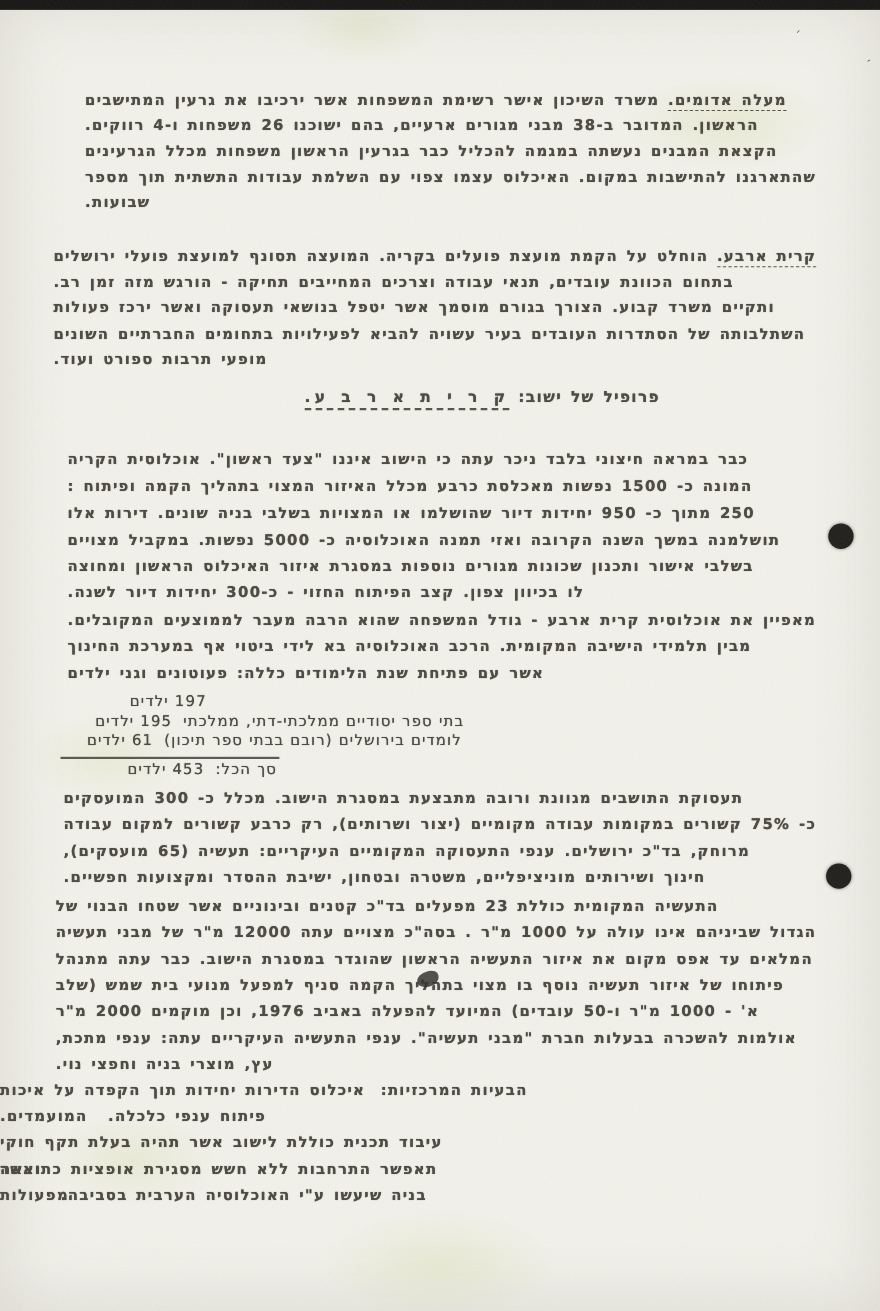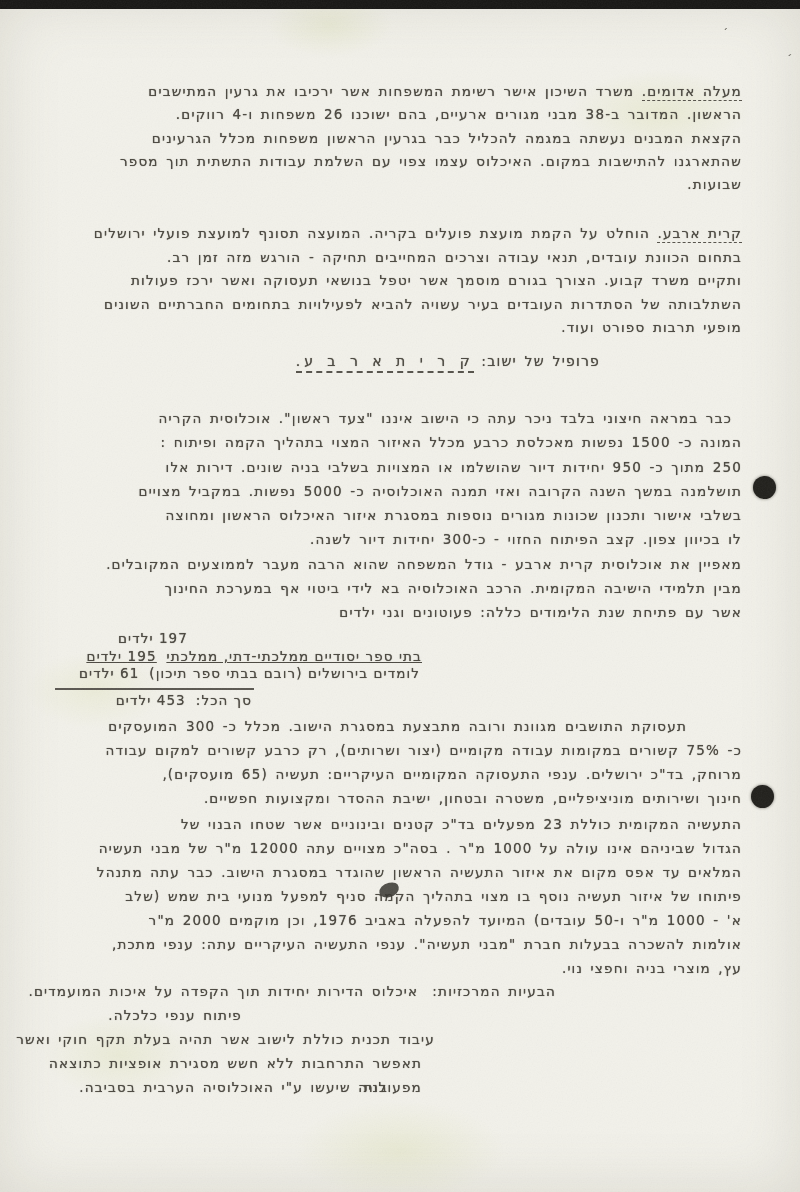--- a/index.html
+++ b/index.html
@@ -16,35 +16,35 @@
     box-shadow: inset 0 0 60px rgba(120,115,95,0.18);
     color:#4b4840;
   }
   .noise{position:absolute;inset:0;pointer-events:none;}
   .topbar{position:absolute;top:0;left:0;width:100%;height:9px;background:#171614;}
   .hole{position:absolute;width:23px;height:23px;border-radius:50%;background:#201f1b;box-shadow:0 0 3px rgba(30,28,22,0.6);}
   .hole.h1{left:753px;top:476px;}
   .hole.h2{left:751px;top:785px;}
   .mark{position:absolute;color:#55524a;font-size:11px;}
   .blk{
-    position:absolute; direction:rtl; text-align:right;
+    position:absolute; direction:rtl; text-align:left;
     font-size:13.5px; line-height:24px; letter-spacing:1.2px; word-spacing:2px;
-    color:#4b4840; text-shadow:0 0 0.8px rgba(70,67,58,0.85);
+    color:#4b4840; text-shadow:0 0 0.8px rgba(70,67,58,0.85);font-weight:bold;
   }
   .blk .ln{white-space:nowrap;}
   .u-dash{border-bottom:1.5px dashed #55524a;padding-bottom:1px;}
   .p1{top:80px;right:58px;line-height:23.3px;}
   .p2{top:222px;right:58px;line-height:23.5px;}
   .hd{top:349px;right:200px;font-size:14px;}
   .hd .sp{letter-spacing:4px;border-bottom:2px dashed #55524a;padding-bottom:2px;margin-left:2px;}
   .p3{top:406px;right:58px;line-height:24.3px;}
   .edu{position:absolute;direction:rtl;white-space:nowrap;font-size:13.5px;letter-spacing:1.1px;color:#4b4840;text-shadow:0 0 0.8px rgba(70,67,58,0.85);}
   .edu .lbl{margin-left:10px;}
   .r0{top:630px;right:612px;}
-  .r1{top:648px;right:378px;text-decoration:underline;}
+  .r1{top:648px;right:378px;}
   .r2{top:665px;right:380px;}
   .sumrule{position:absolute;left:55px;top:688px;width:199px;height:2px;background:#5a5750;}
   .rt{top:692px;right:548px;}
   .rt .lbl{}
   .p4{top:714px;right:58px;}
   .p5{top:812px;right:58px;}
   .ind-p4{margin-right:55px;}
   .ind-p5{}
   .ind-p3{margin-right:10px;}
   .smudge{position:absolute;left:379px;top:883px;width:20px;height:14px;background:#32312b;border-radius:60% 40% 55% 45%;opacity:0.85;transform:rotate(-12deg);}

